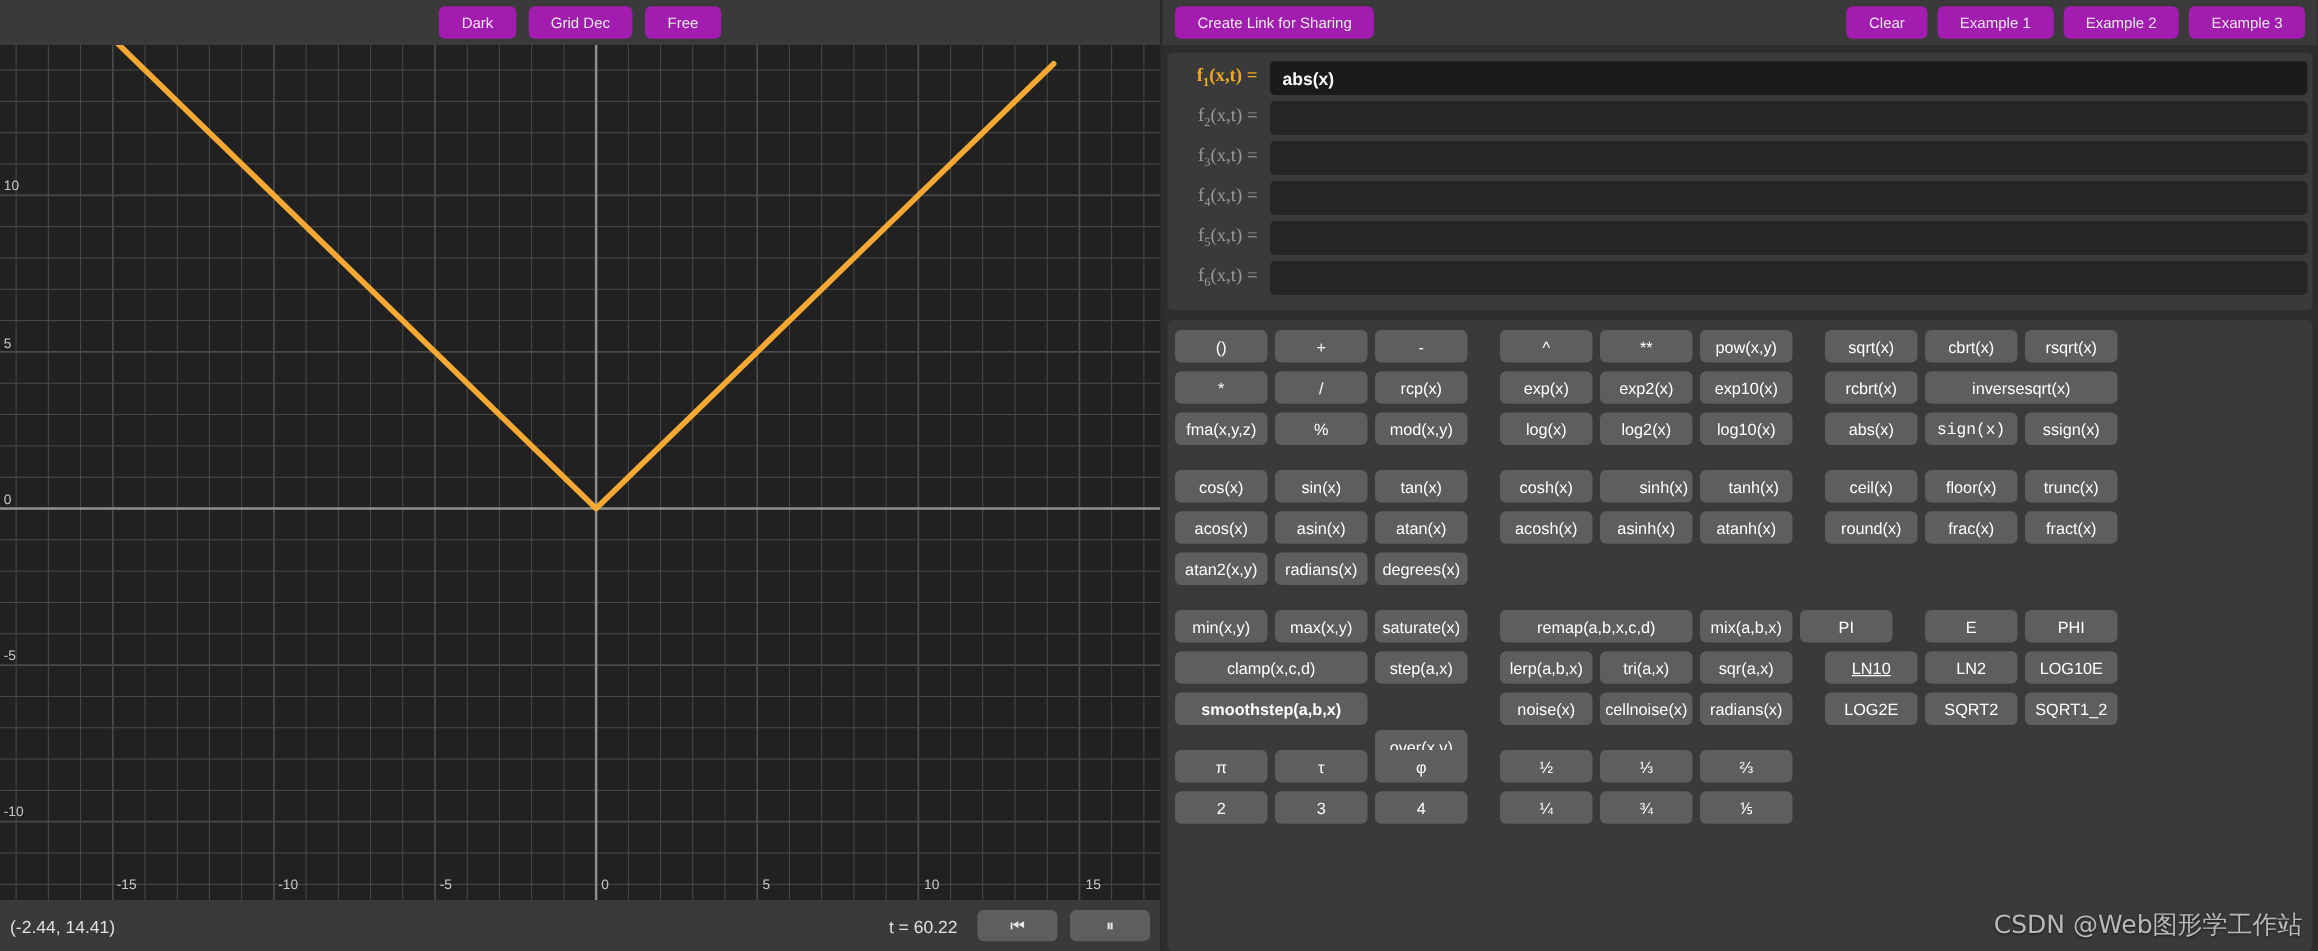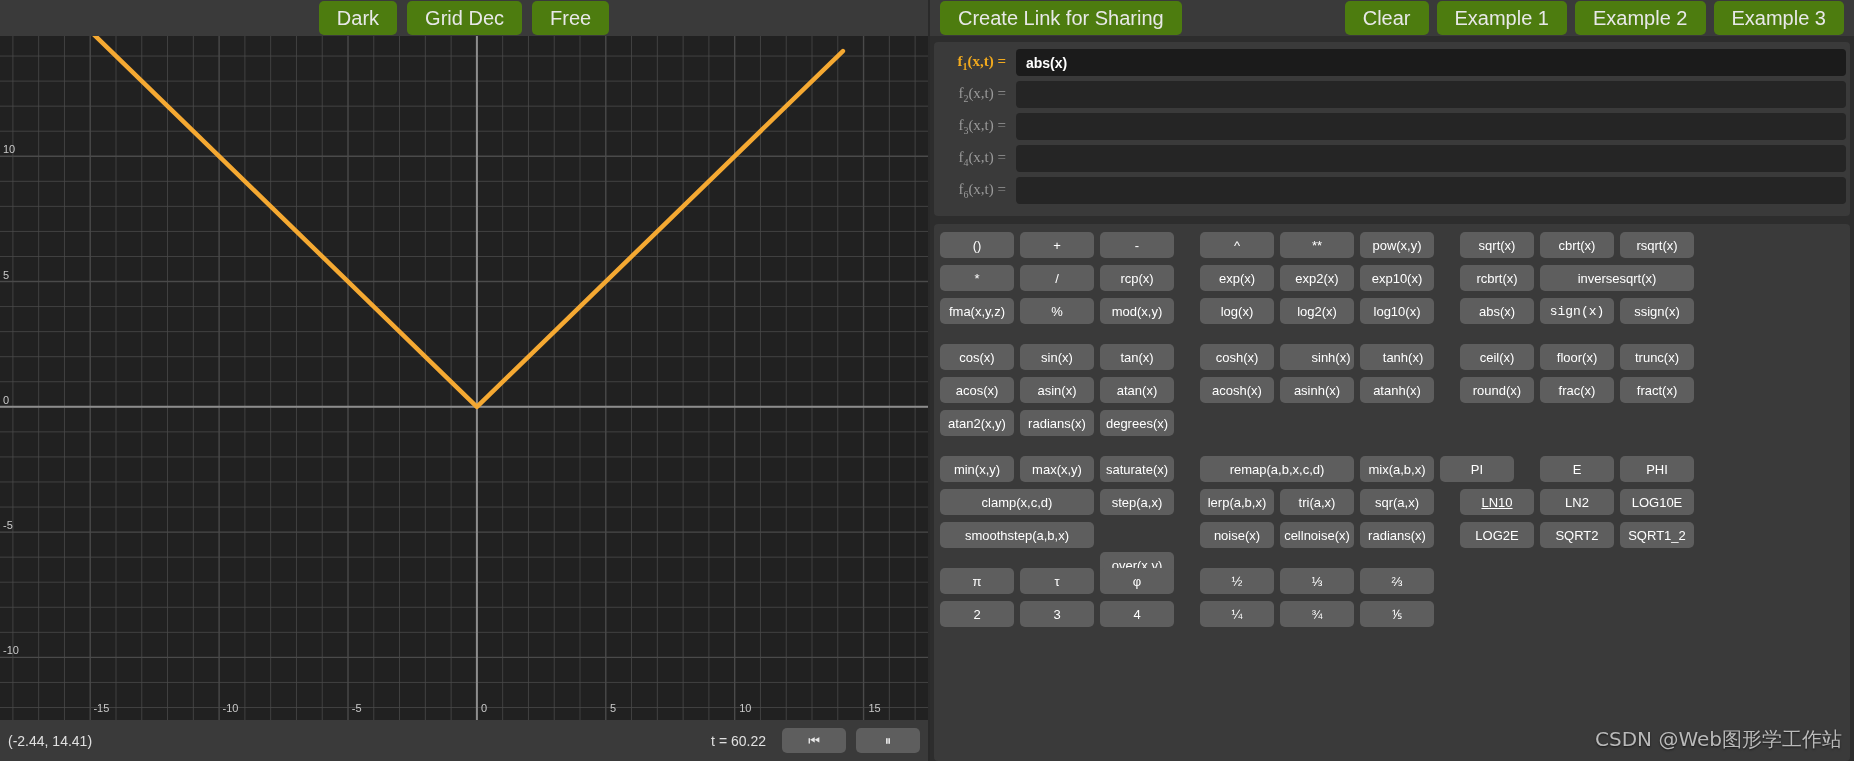--- a/index.html
+++ b/index.html
@@ -19,24 +19,24 @@
     position: relative;
     border-right: 2px solid #2a2a2a;
   }
   #graph-toolbar {
     height: 36px; flex: 0 0 36px;
     display: flex; align-items: center; justify-content: center;
     gap: 10px;
     background: #3a3a3a;
   }
   .tbtn {
-    background: #4d7c0f; color: #e8e8e8;
+    background: #a21caf; color: #e8e8e8;
     border: none; border-radius: 5px;
     font-family: "Liberation Sans", sans-serif;
-    font-size: 20px; line-height: 1;
+    font-size: 12px; line-height: 1;
     padding: 7px 18px; cursor: pointer;
     white-space: nowrap;
   }
 
   #canvas-wrap {
     flex: 1 1 auto; position: relative;
     background: #212121; overflow: hidden;
   }
   #plot-svg { display: block; width: 100%; height: 100%; }
 
@@ -273,20 +273,24 @@
         </div>
         <div class="formula-row">
           <div class="formula-label">f<sub>3</sub>(x,t) =</div>
           <input class="formula-input" type="text" placeholder="" style="">
         </div>
         <div class="formula-row">
           <div class="formula-label">f<sub>4</sub>(x,t) =</div>
           <input class="formula-input" type="text" placeholder="" style="">
         </div>
         <div class="formula-row">
+          <div class="formula-label">f<sub>5</sub>(x,t) =</div>
+          <input class="formula-input" type="text" placeholder="" style="">
+        </div>
+        <div class="formula-row">
           <div class="formula-label">f<sub>6</sub>(x,t) =</div>
           <input class="formula-input" type="text" placeholder="" style="">
         </div>
       </div>
 
     <div id="keypad">
         <div class="kp-row">
           <button class="kbtn" style="flex: 0 0 74px; width: 74px;">()</button>
           <button class="kbtn" style="flex: 0 0 74px; width: 74px;">+</button>
           <button class="kbtn" style="flex: 0 0 74px; width: 74px;">-</button>
@@ -383,21 +387,21 @@
           <button class="kbtn" style="flex: 0 0 74px; width: 74px;">lerp(a,b,x)</button>
           <button class="kbtn" style="flex: 0 0 74px; width: 74px;">tri(a,x)</button>
           <button class="kbtn" style="flex: 0 0 74px; width: 74px;">sqr(a,x)</button>
           <div class="kp-gap"></div>
           <button class="kbtn" style="flex: 0 0 74px; width: 74px; text-decoration: underline;">LN10</button>
           <button class="kbtn" style="flex: 0 0 74px; width: 74px;">LN2</button>
           <button class="kbtn" style="flex: 0 0 74px; width: 74px;">LOG10E</button>
           <div class="kp-spacer"></div>
         </div>
         <div class="kp-row">
-          <button class="kbtn" style="flex: 0 0 154px; width: 154px;">smoothstep(a,b,x)</button>
+          <button class="kbtn" style="flex: 0 0 154px; width: 154px; font-weight: bold;">smoothstep(a,b,x)</button>
           <button class="kbtn" style="flex: 0 0 74px; width: 74px; margin-top: 30px;">over(x,y)</button>
           <div class="kp-gap"></div>
           <button class="kbtn" style="flex: 0 0 74px; width: 74px;">noise(x)</button>
           <button class="kbtn" style="flex: 0 0 74px; width: 74px;">cellnoise(x)</button>
           <button class="kbtn" style="flex: 0 0 74px; width: 74px;">radians(x)</button>
           <div class="kp-gap"></div>
           <button class="kbtn" style="flex: 0 0 74px; width: 74px;">LOG2E</button>
           <button class="kbtn" style="flex: 0 0 74px; width: 74px;">SQRT2</button>
           <button class="kbtn" style="flex: 0 0 74px; width: 74px;">SQRT1_2</button>
           <div class="kp-spacer"></div>

